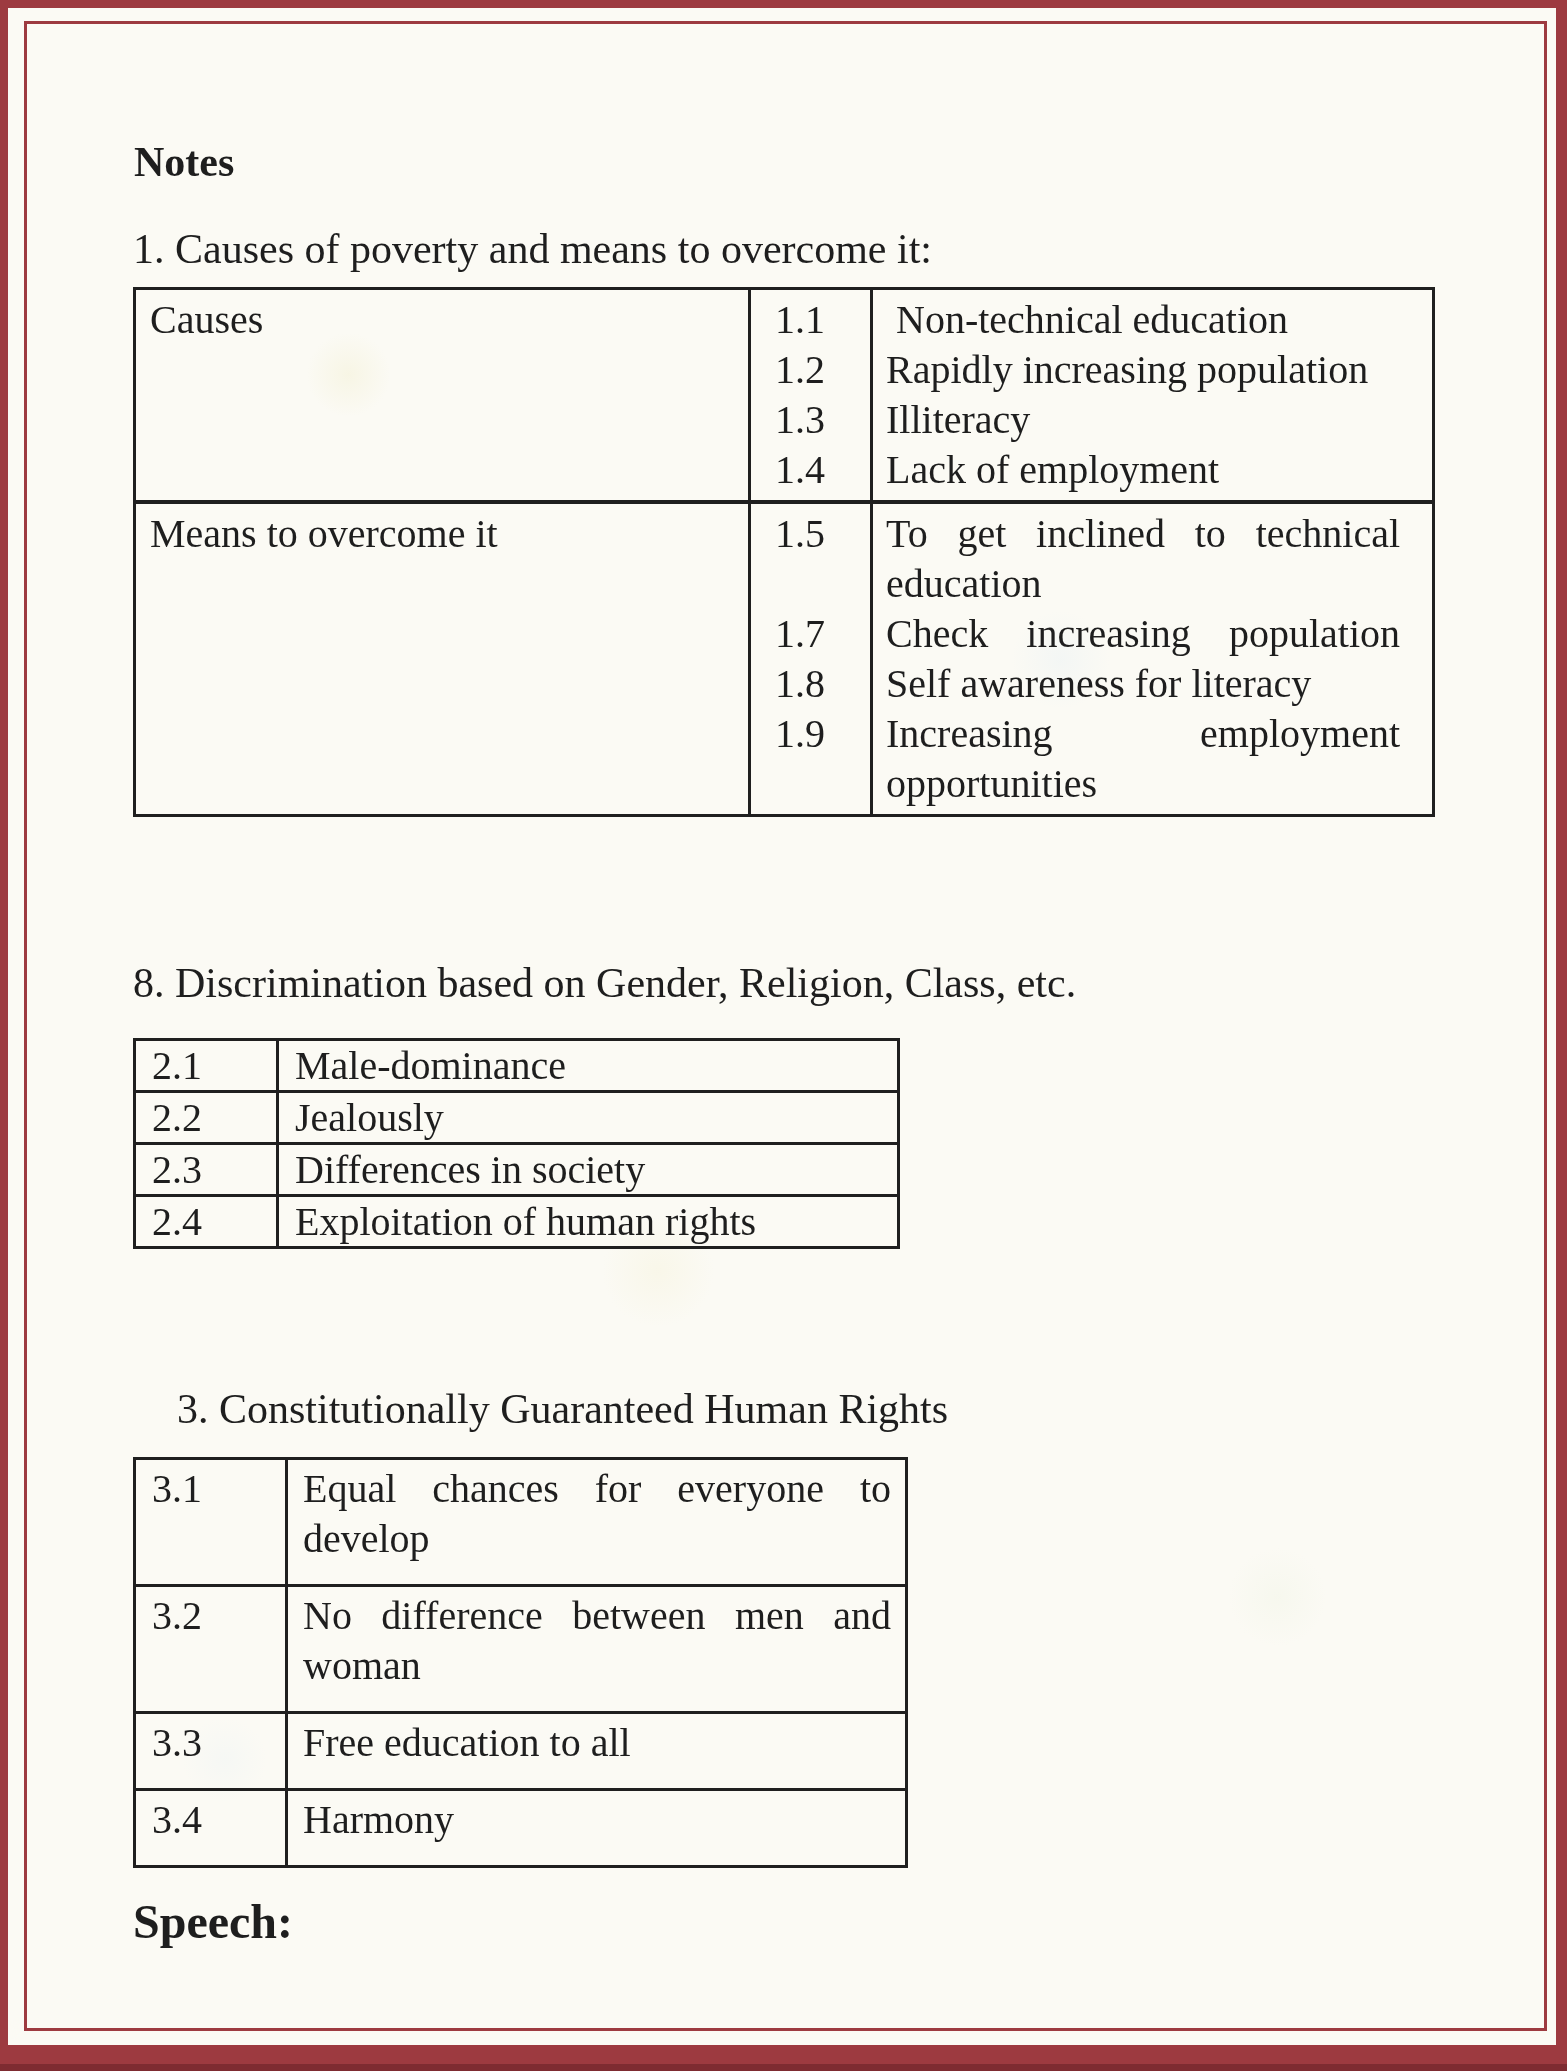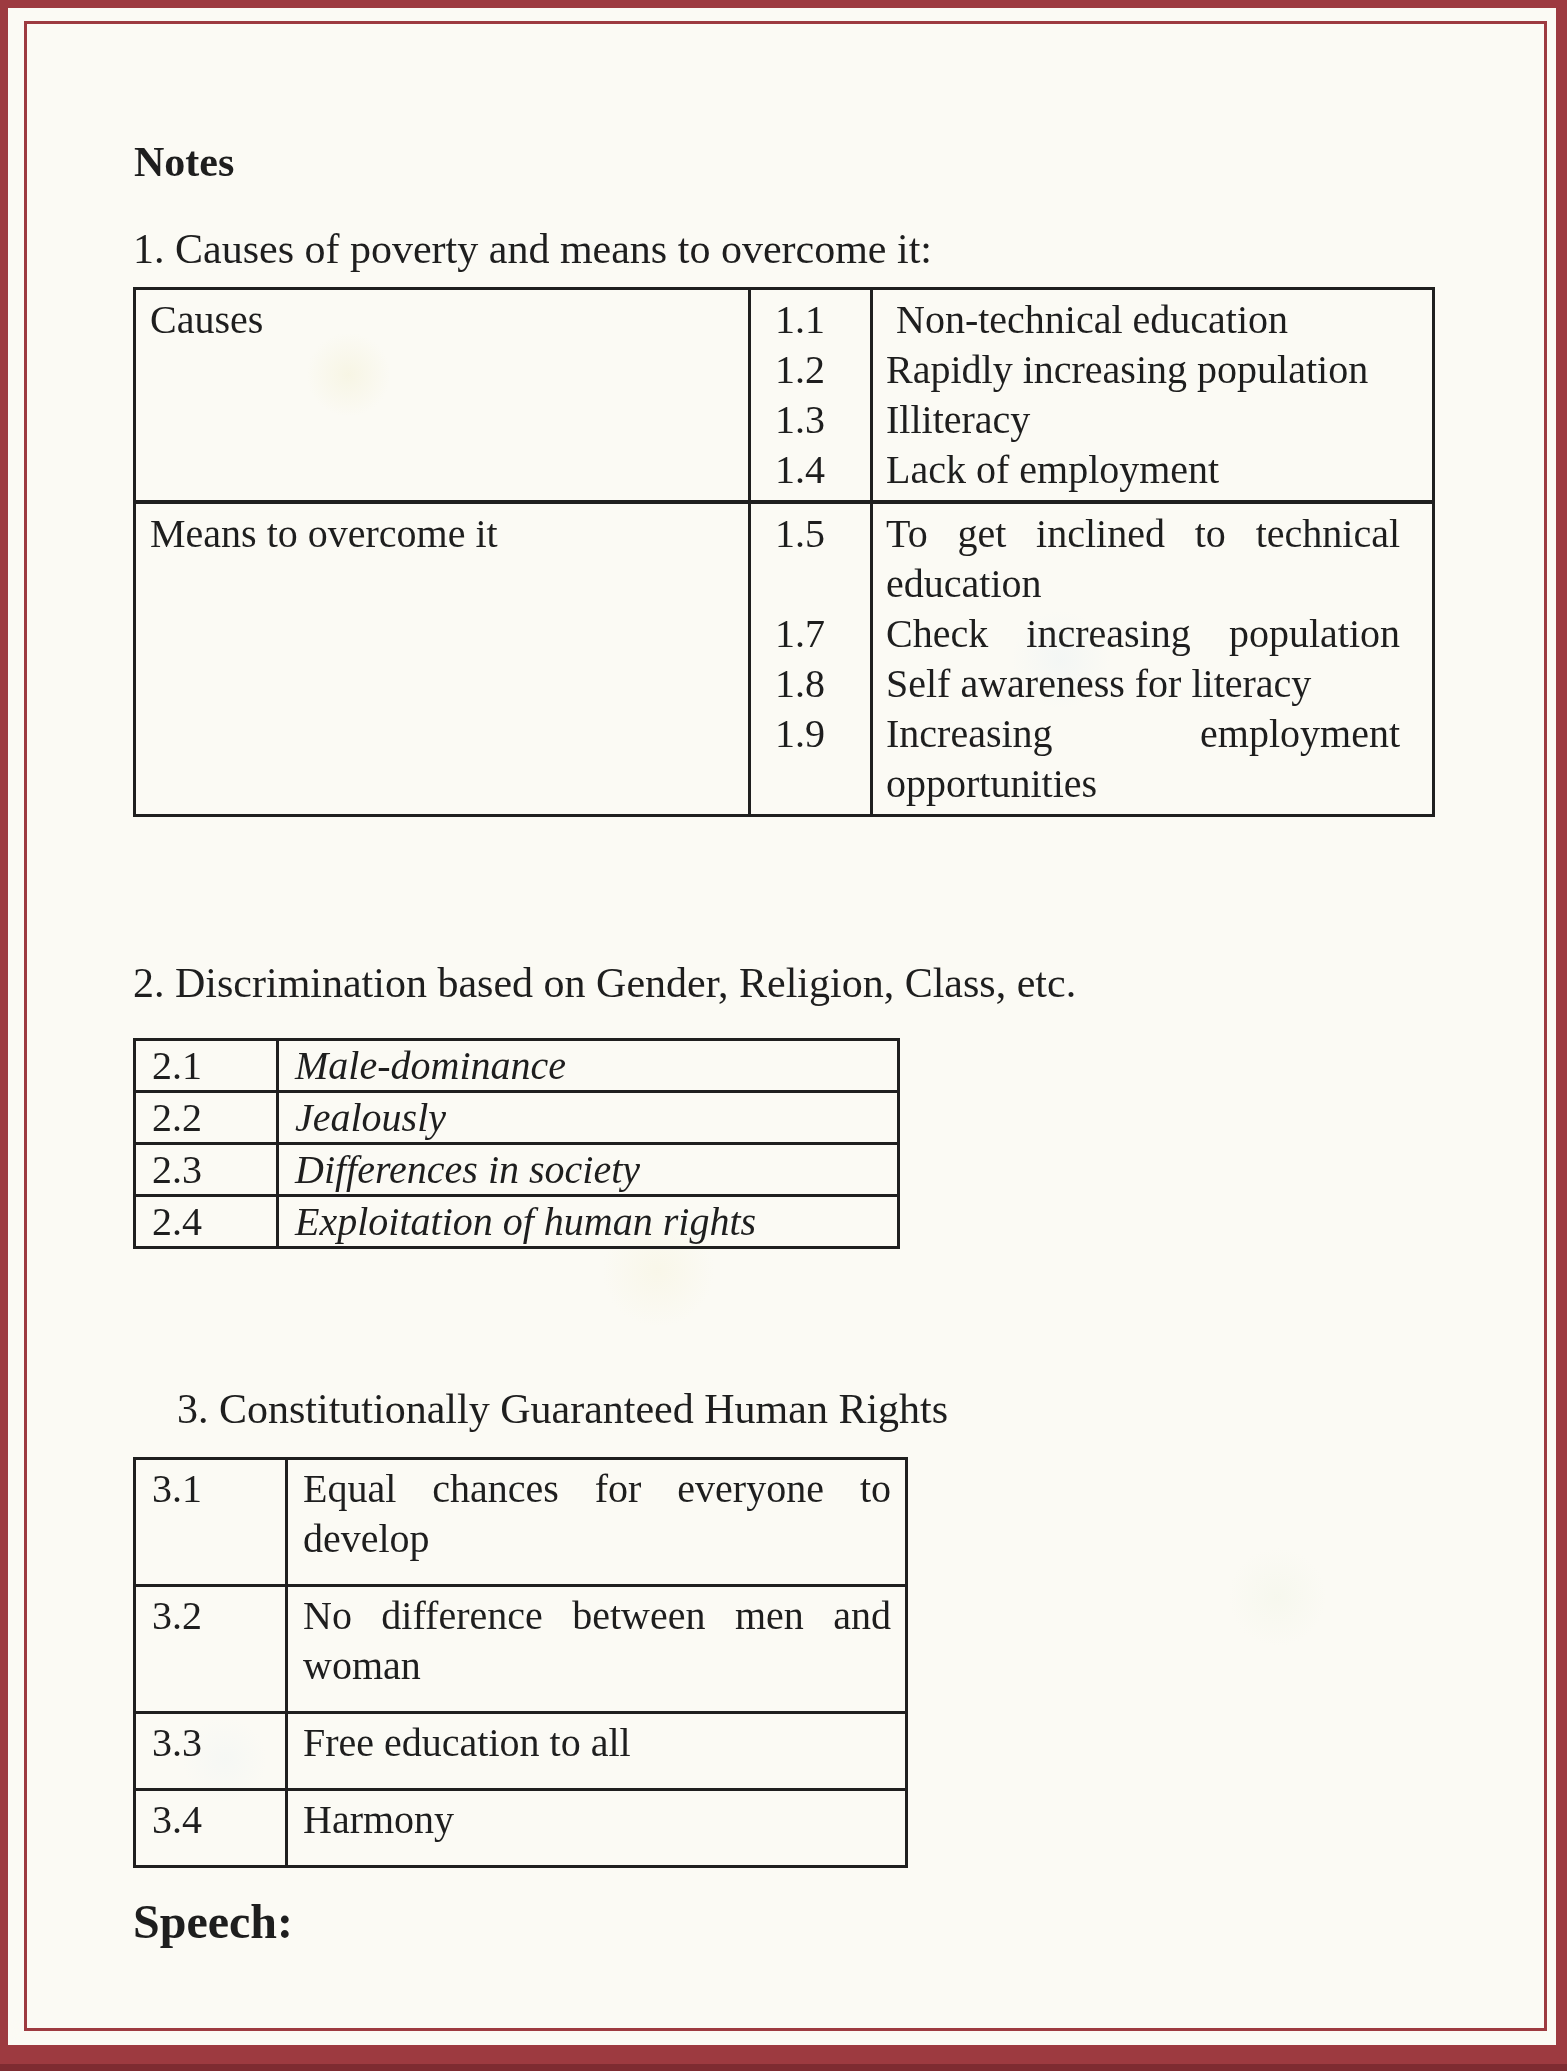--- a/index.html
+++ b/index.html
@@ -76,21 +76,21 @@
   .ln{min-height:50px;white-space:pre-wrap;}
   .para{margin:0;}
   .jy{text-align:justify;}
   .jylast{text-align:justify;text-align-last:justify;}
 
   
   .t2{left:133px;top:1038px;width:764px;}
   .t2 tr{height:52px;}
   .t2 td{vertical-align:middle;line-height:46px;}
   .t2 td.num{padding:0 6px 0 16px;}
-  .t2 td.val{padding:0 10px 0 16px;font-style:italic;}
+  .t2 td.val{padding:0 10px 0 16px;}
 
   
   .t3{left:133px;top:1457px;width:772px;}
   .t3 tr.tall{height:110px;}
   .t3 tr.short{height:53px;}
   .t3 td.num{padding:4px 6px 4px 16px;}
   .t3 td.val{padding:4px 14px 20px 15px;}
 </style>
 </head>
 <body>
@@ -143,21 +143,21 @@
           <td class="txts">
             <div class="para jy">To get inclined to technical education</div>
             <div class="ln jylast">Check increasing population</div>
             <div class="ln">Self awareness for literacy</div>
             <div class="para jy">Increasing employment opportunities</div>
           </td>
         </tr>
       </tbody>
     </table>
 
-    <div class="heading h2">2. Discrimination based on Gender, Religion, Class, etc.</div>
+    <div class="heading h2">8. Discrimination based on Gender, Religion, Class, etc.</div>
 
     <table class="t2">
       <colgroup>
           <col style="width:143px">
           <col style="width:621px">
         </colgroup>
       <tbody>
         <tr>
           <td class="num">
               <div>2.1</div>

